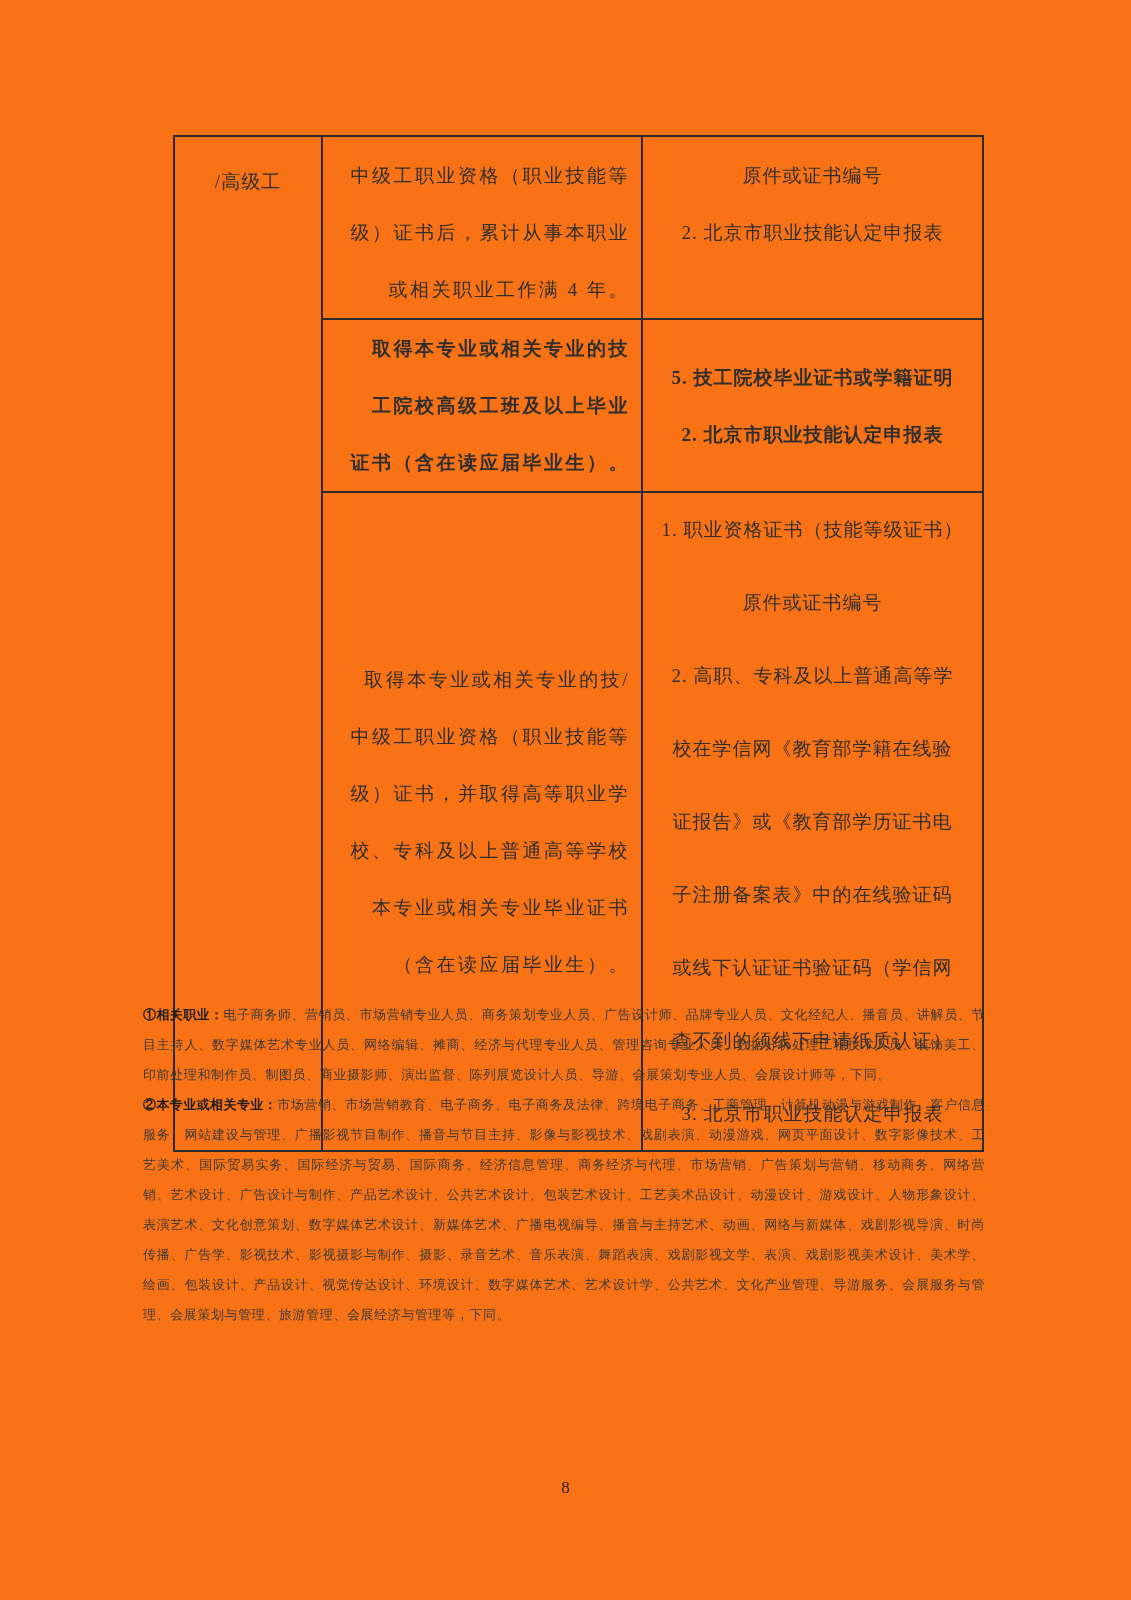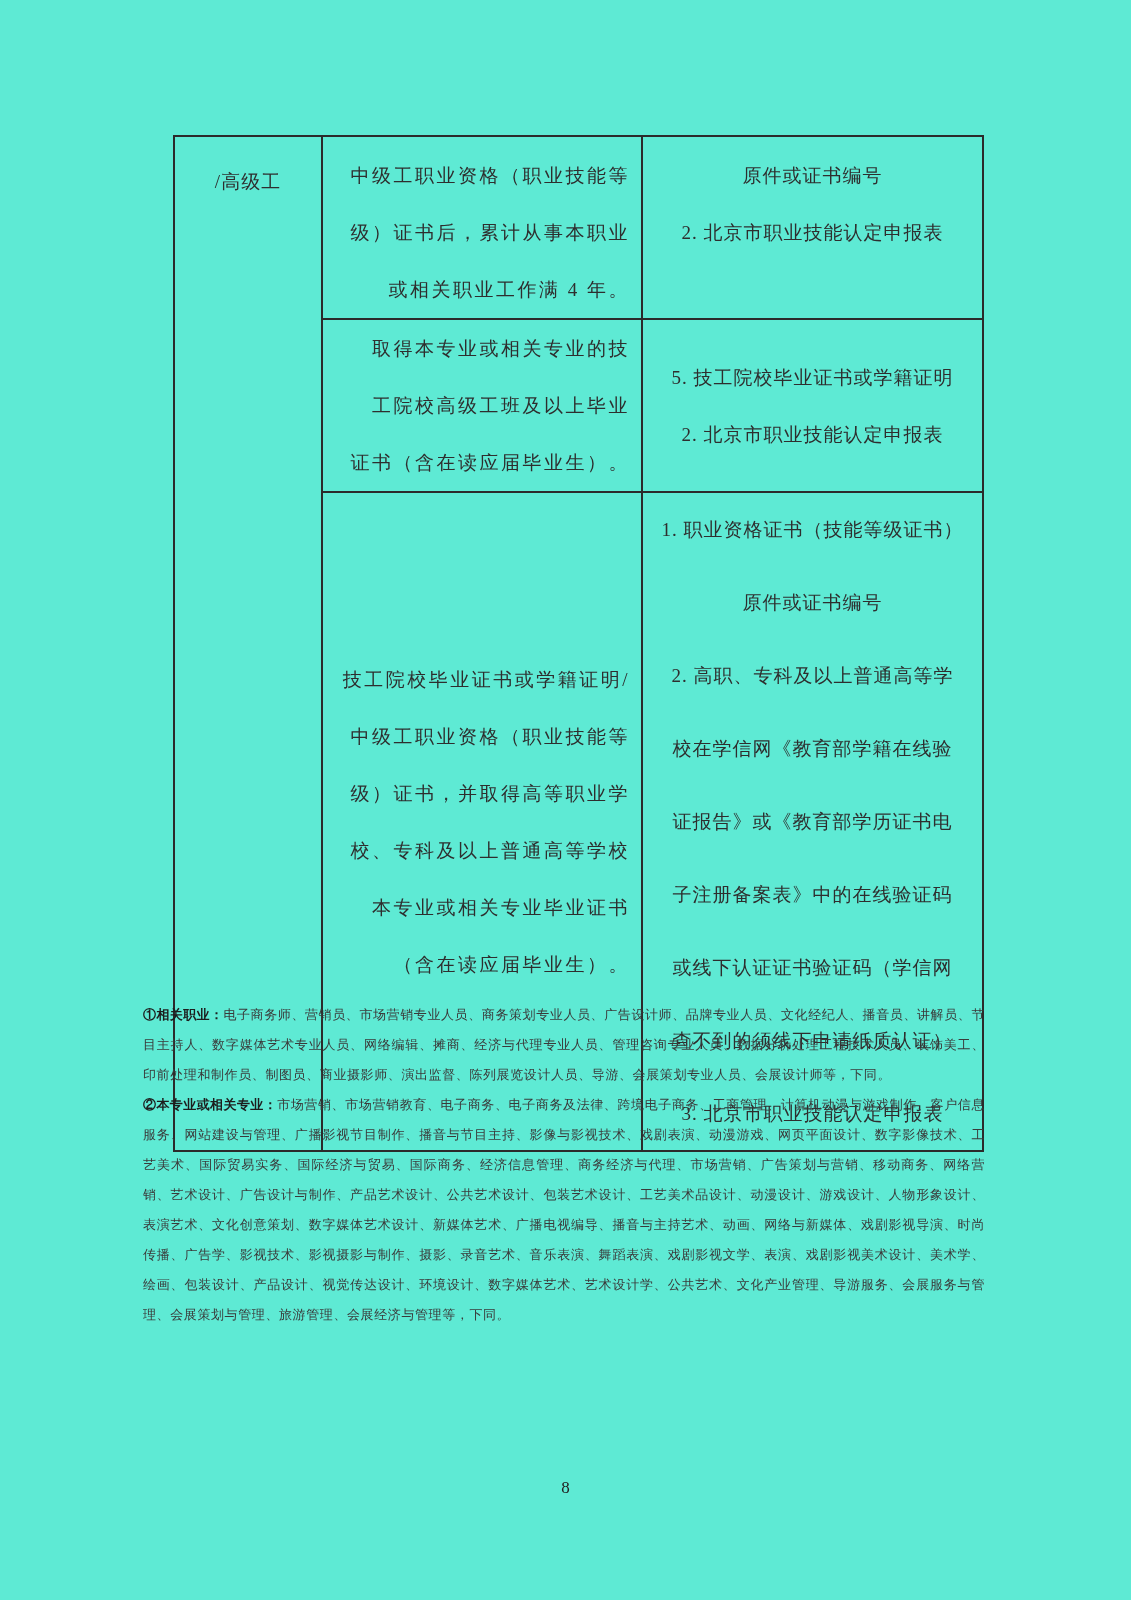--- a/index.html
+++ b/index.html
@@ -12,21 +12,21 @@
     height: 1600px;
     position: relative;
     font-family: "Liberation Serif", serif;
     color: #2a2a2a;
   }
   .page {
     position: absolute;
     left: 0; top: 0;
     width: 1131px;
     height: 1600px;
-    background: #5eead4;
+    background: #f97316;
     overflow: hidden;
   }
 
   
   .qual-table-wrap {
     position: absolute;
     left: 173px;
     top: 135px;
   }
   table.qual-table {
@@ -59,21 +59,21 @@
   }
   td.mat-cell {
     width: 341px;
     padding: 0 10px;
     line-height: 57px;
     letter-spacing: 1px;
     white-space: pre-line;
     text-align: center;
   }
   tr.row-1 { height: 175px; }
-  tr.row-2 { height: 152px; }
+  tr.row-2 { height: 152px; font-weight: bold; }
   tr.row-3 { height: 505px; }
   tr.row-1 td.cond-cell, tr.row-1 td.mat-cell {
     vertical-align: top;
     padding-top: 10px;
   }
   tr.row-2 td.cond-cell, tr.row-2 td.mat-cell {
     vertical-align: middle;
   }
   tr.row-3 td.cond-cell {
     vertical-align: middle;
@@ -133,21 +133,21 @@
 2. 北京市职业技能认定申报表</td>
       </tr>
       <tr class="row-2">
         <td class="cond-cell">取得本专业或相关专业的技
 工院校高级工班及以上毕业
 证书（含在读应届毕业生）。</td>
         <td class="mat-cell">5. 技工院校毕业证书或学籍证明
 2. 北京市职业技能认定申报表</td>
       </tr>
       <tr class="row-3">
-        <td class="cond-cell">技工院校毕业证书或学籍证明/
+        <td class="cond-cell">取得本专业或相关专业的技/
 中级工职业资格（职业技能等
 级）证书，并取得高等职业学
 校、专科及以上普通高等学校
 本专业或相关专业毕业证书
 （含在读应届毕业生）。</td>
         <td class="mat-cell">1. 职业资格证书（技能等级证书）
 原件或证书编号
 2. 高职、专科及以上普通高等学
 校在学信网《教育部学籍在线验
 证报告》或《教育部学历证书电

